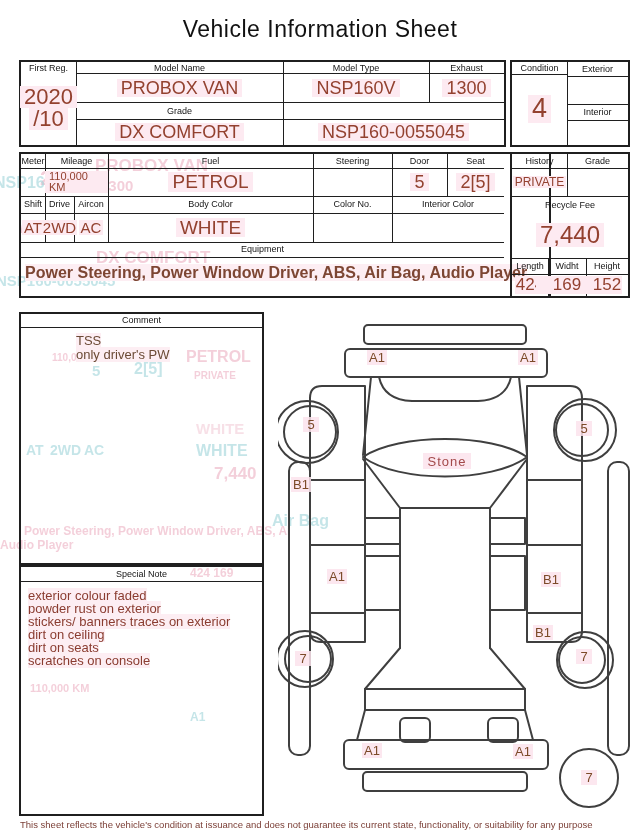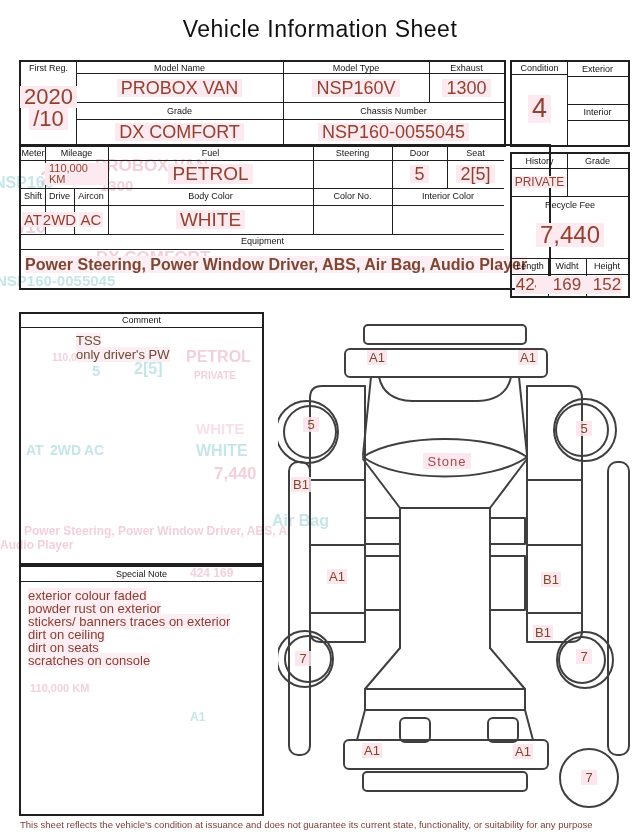--- a/index.html
+++ b/index.html
@@ -80,41 +80,40 @@
         <span>NSP160V</span>
       </div>
     <div class="lbl" style="left:408px;top:0;width:75px">Exhaust</div>
     <div class="val" style="left:408px;top:12px;width:75px;height:28px;font-size:18px">
         <span>1300</span>
       </div>
     <div class="lbl" style="left:55px;top:43px;width:207px">Grade</div>
     <div class="val" style="left:55px;top:57px;width:207px;height:26px;font-size:18px">
         <span>DX COMFORT</span>
       </div>
-    <div class="lbl" style="left:262px;top:43px;width:221px">Chassis Number</div>
     <div class="val" style="left:262px;top:57px;width:221px;height:26px;font-size:18px">
         <span>NSP160-0055045</span>
       </div>
   </div>
 
   <div class="box" style="left:510px;top:60px;width:120px;height:87px">
     <div class="vl" style="left:55px;top:0;height:83px"></div>
     <div class="hl" style="left:0;top:12px;width:55px"></div>
     <div class="hl" style="left:55px;top:14px;width:61px"></div>
     <div class="hl" style="left:55px;top:42px;width:61px"></div>
     <div class="hl" style="left:55px;top:58px;width:61px"></div>
     <div class="lbl" style="left:0;top:0;width:55px">Condition</div>
     <div class="val" style="left:0;top:13px;width:55px;height:68px;font-size:27px">
         <span>4</span>
       </div>
     <div class="lbl" style="left:55px;top:1px;width:61px">Exterior</div>
     <div class="lbl" style="left:55px;top:44px;width:61px">Interior</div>
   </div>
 
-  <div class="box" style="left:19px;top:144px;width:532px;height:146px">
+  <div class="box" style="left:19px;top:152px;width:532px;height:146px">
     <div class="hl" style="left:0;top:14px;width:483px"></div>
     <div class="hl" style="left:0;top:42px;width:483px"></div>
     <div class="hl" style="left:0;top:59px;width:483px"></div>
     <div class="hl" style="left:0;top:88px;width:483px"></div>
     <div class="hl" style="left:0;top:103px;width:483px"></div>
     <div class="vl" style="left:24px;top:0;height:88px"></div>
     <div class="vl" style="left:87px;top:0;height:88px"></div>
     <div class="vl" style="left:53px;top:42px;height:46px"></div>
     <div class="vl" style="left:292px;top:0;height:88px"></div>
     <div class="vl" style="left:371px;top:0;height:88px"></div>

